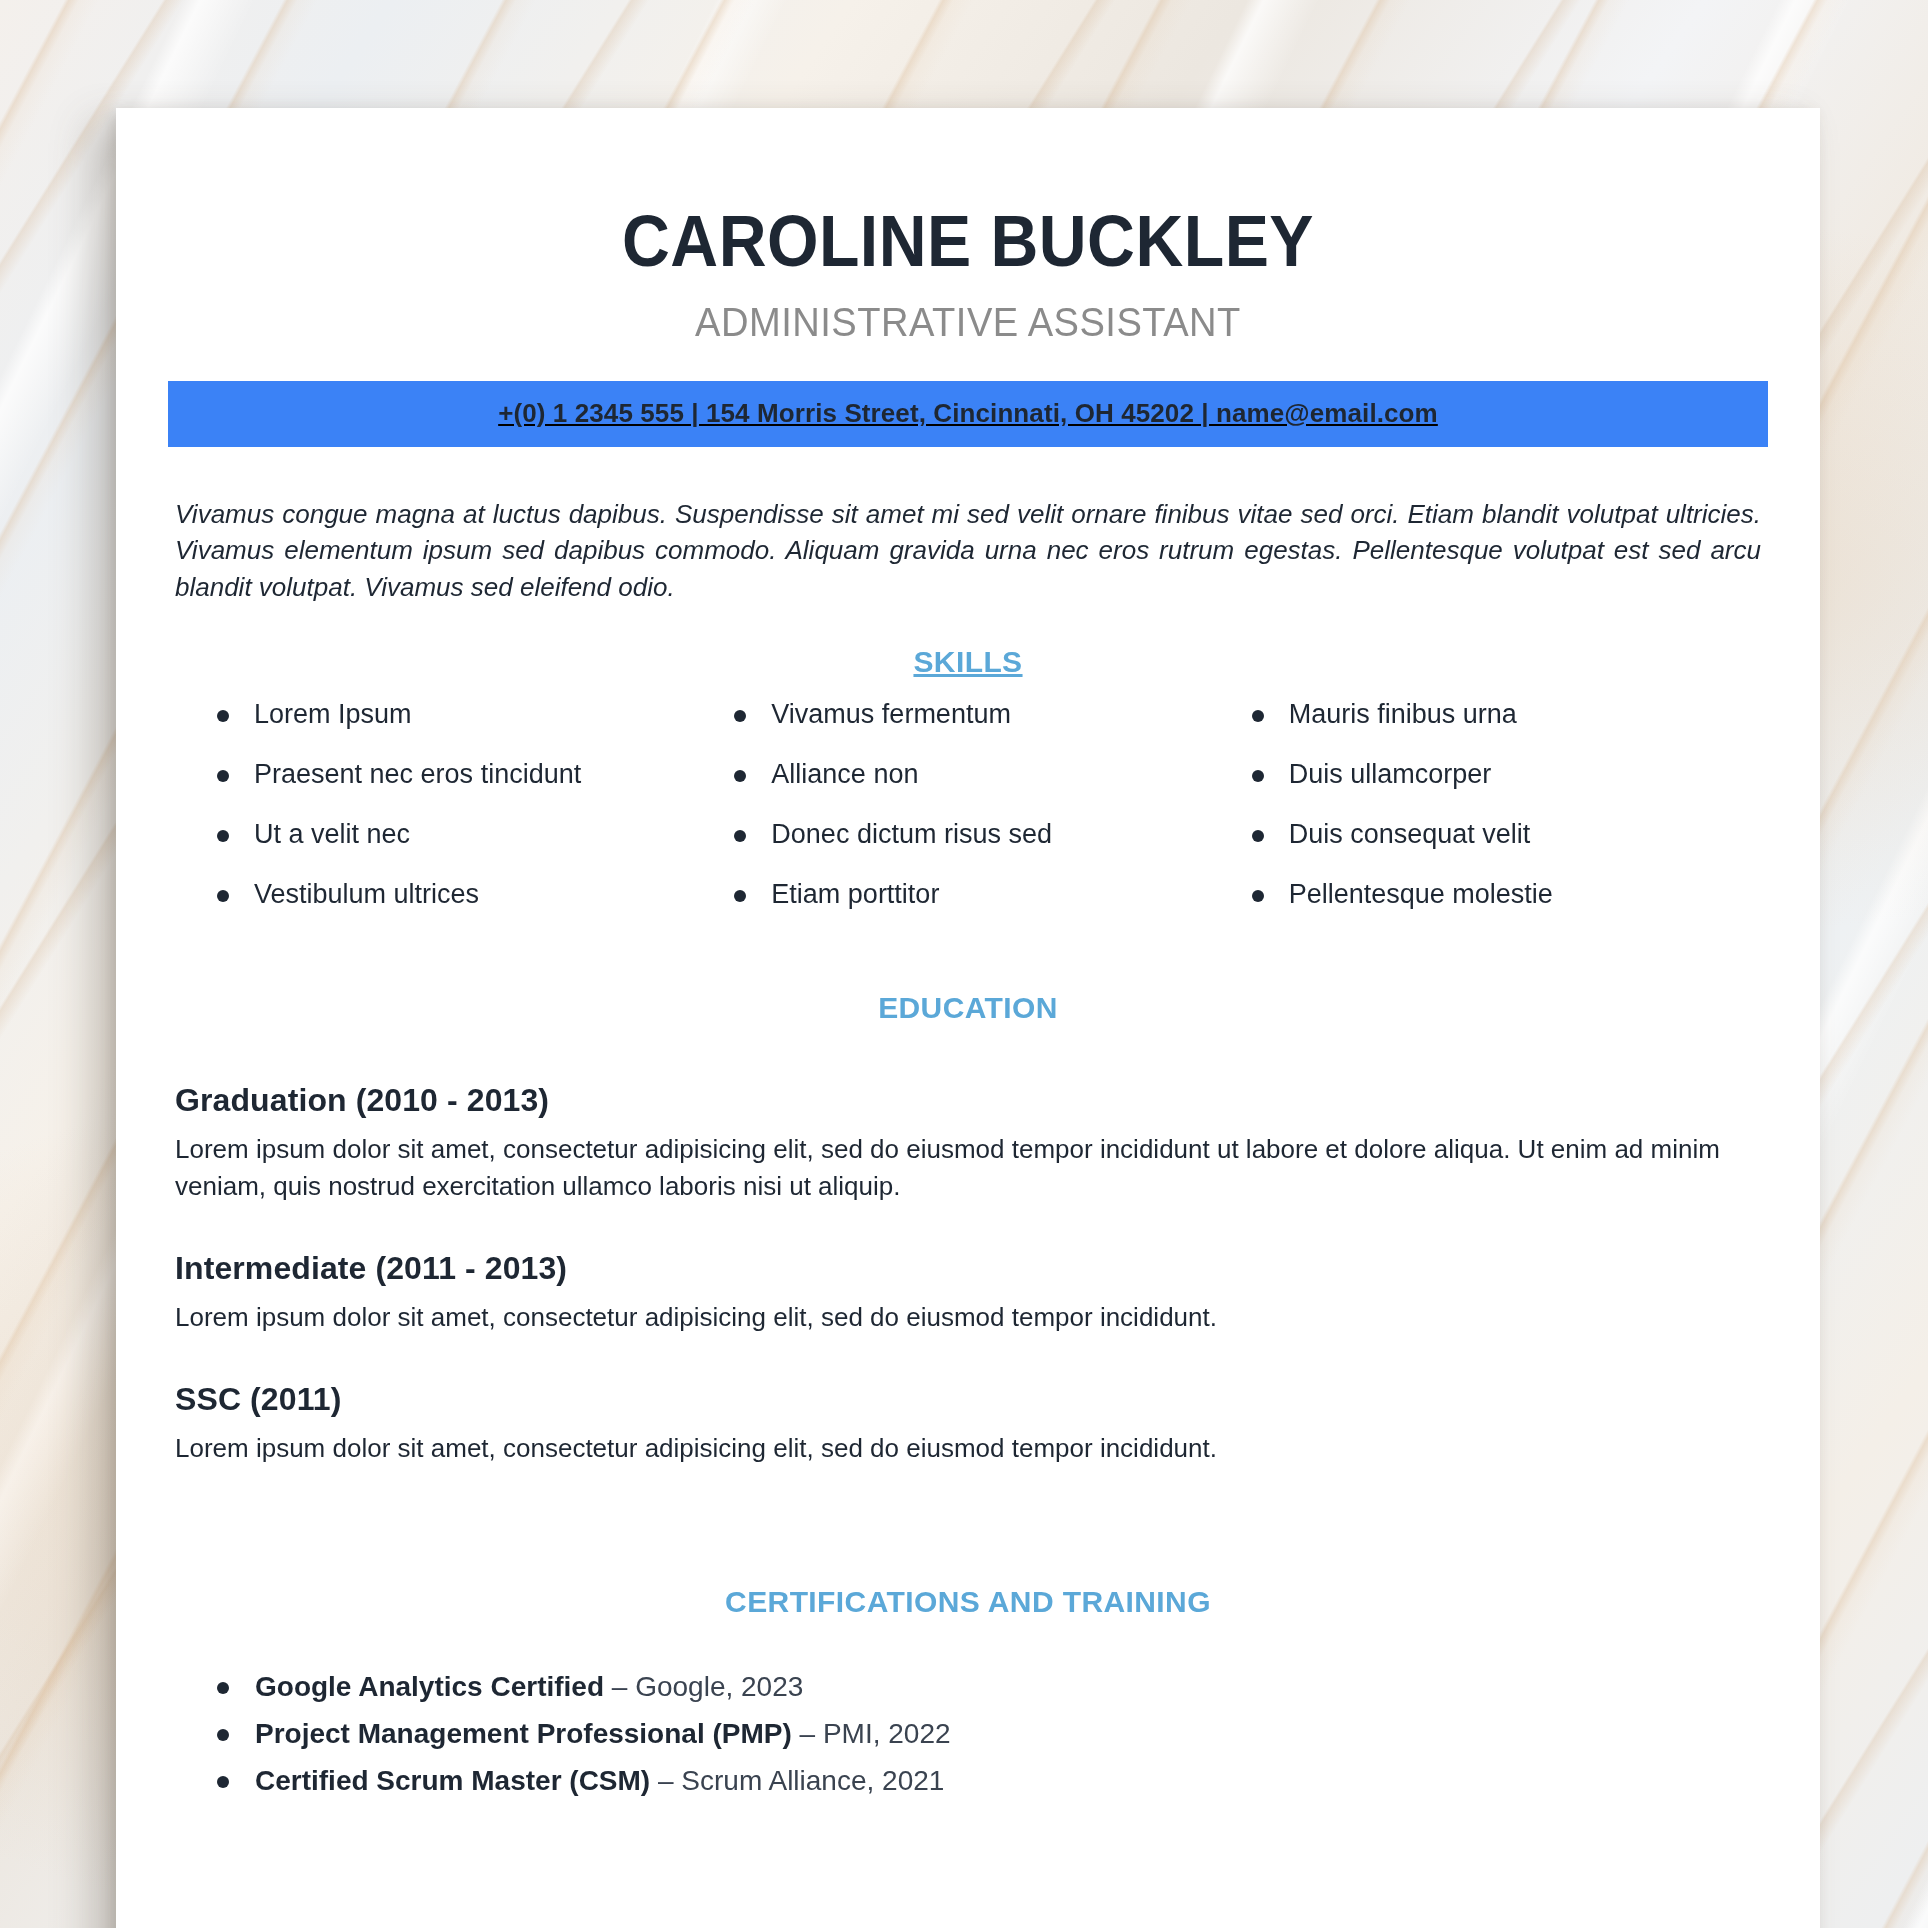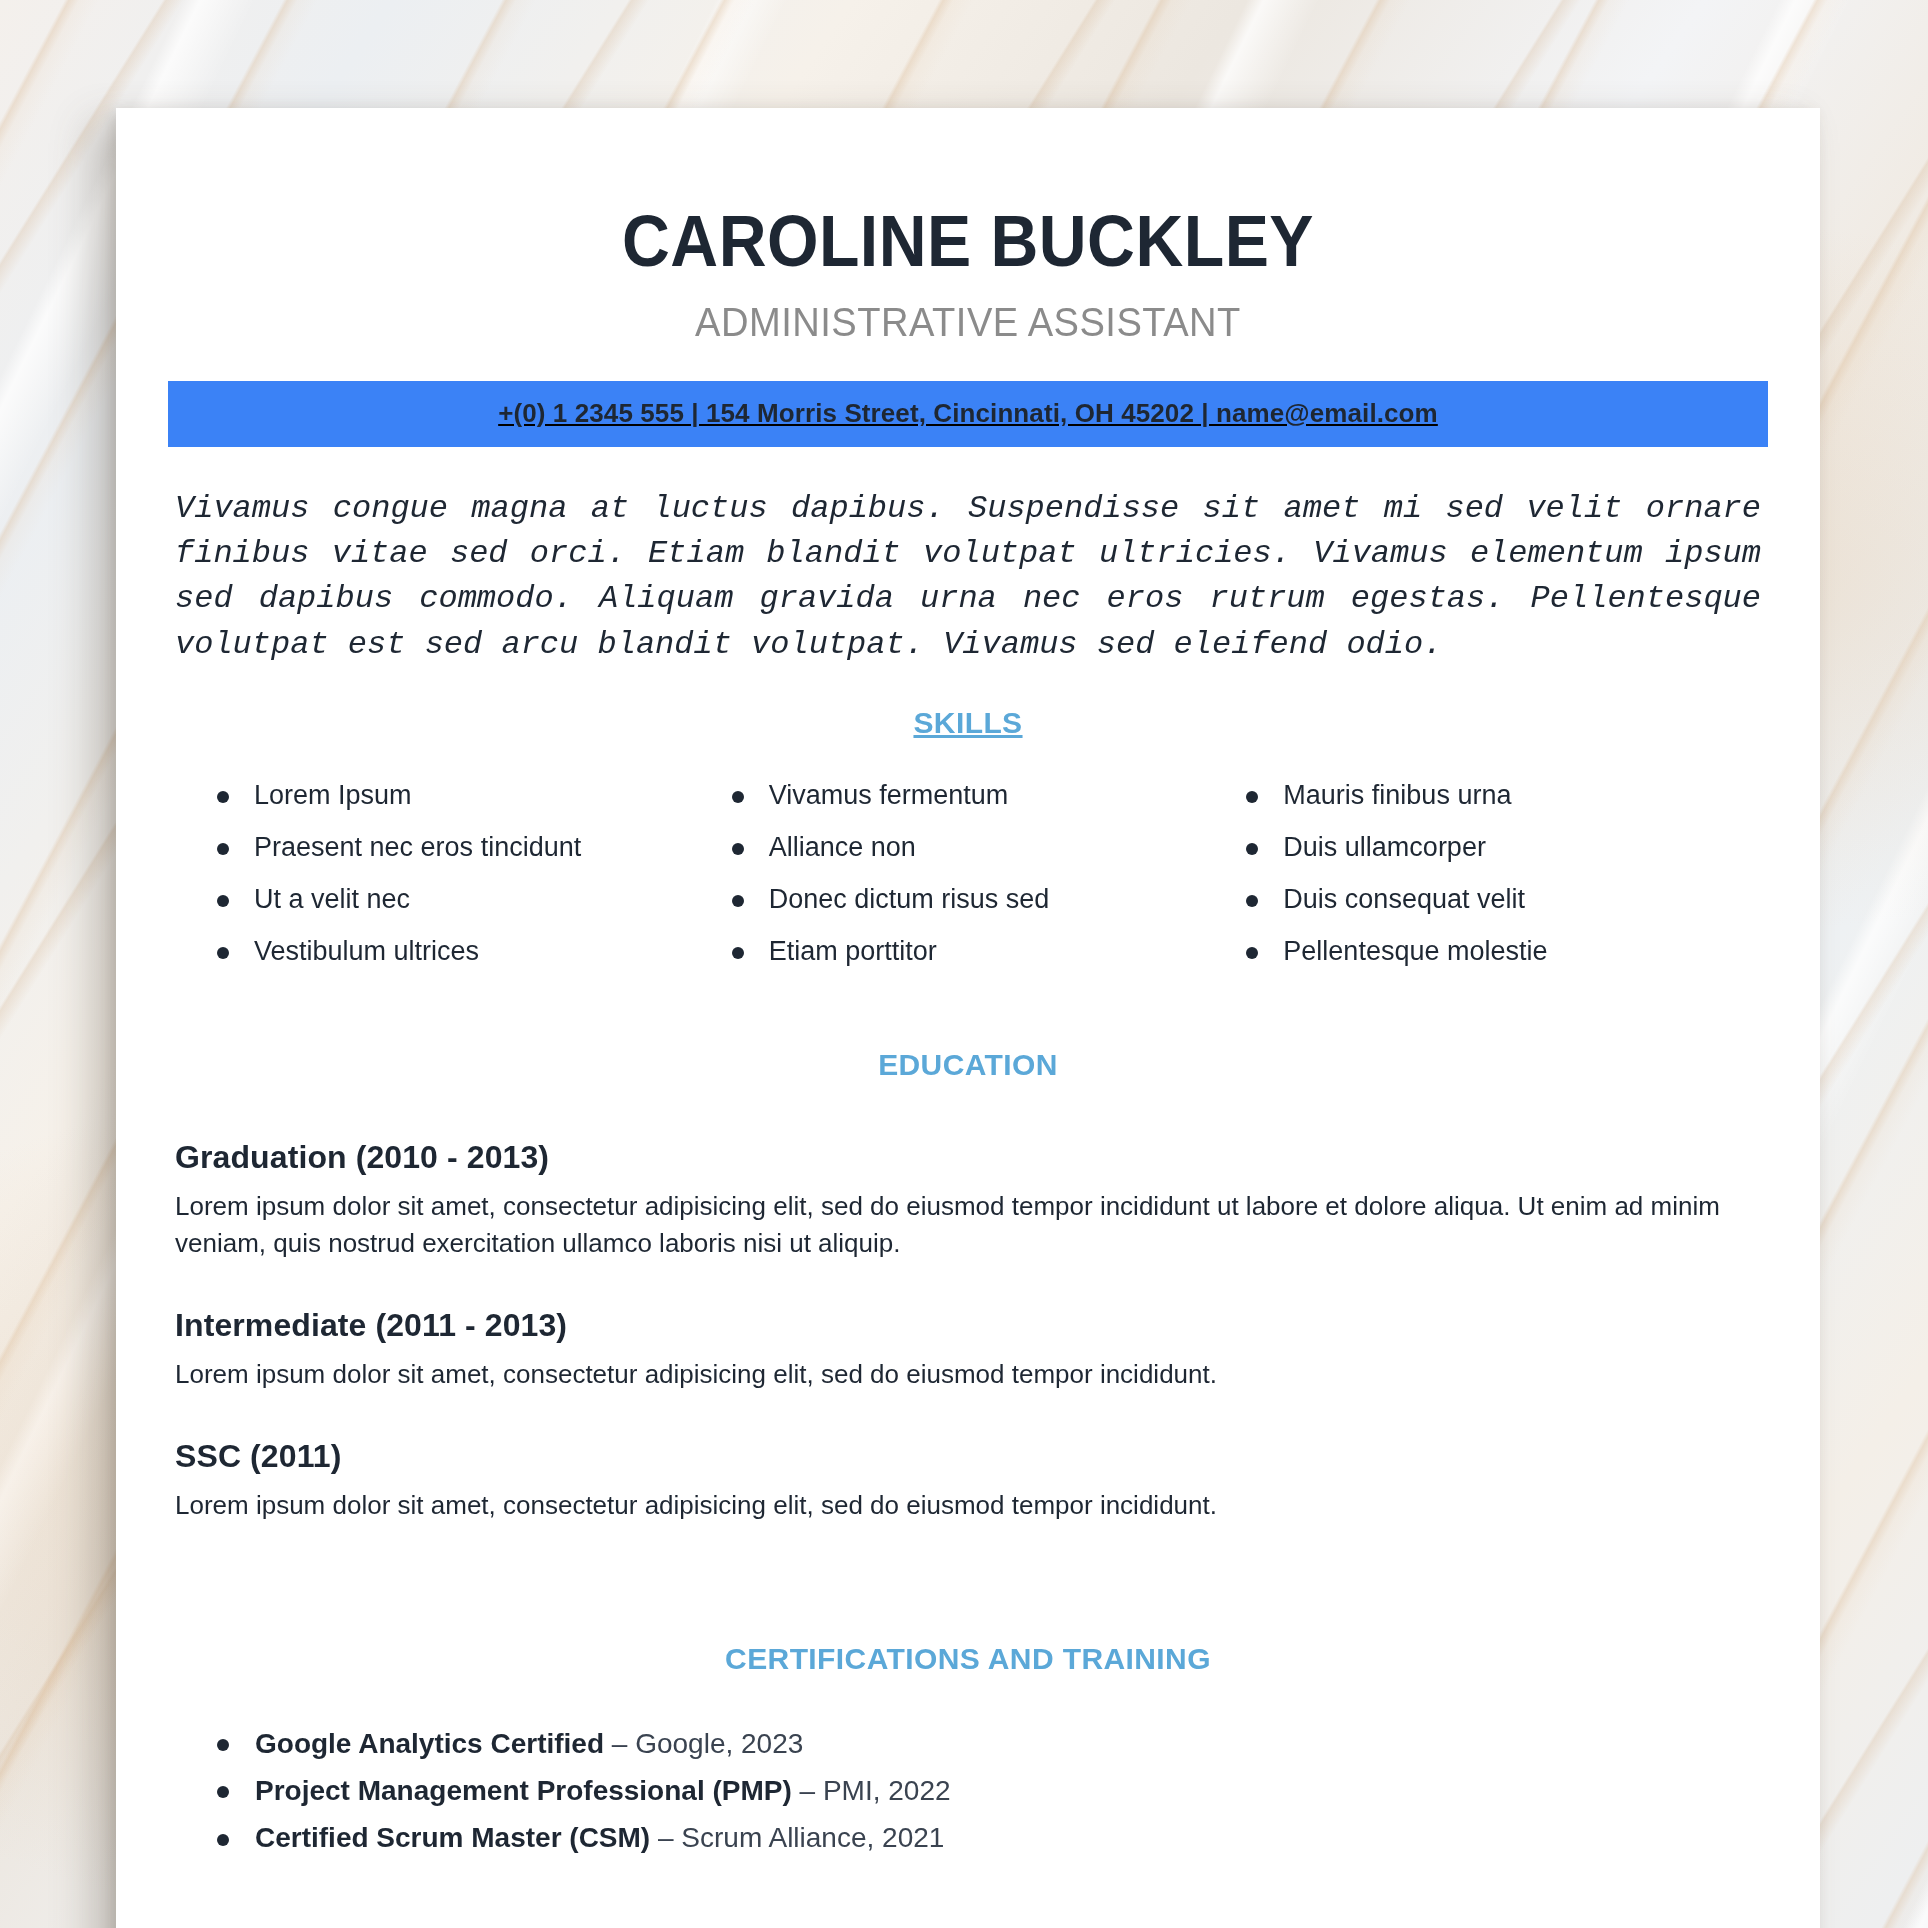--- a/index.html
+++ b/index.html
@@ -106,50 +106,50 @@
   }
   .contact-bar span {
     font-size:26px;
     font-weight:700;
     color:#1e2733;
     letter-spacing:0.1px;
   }
 
   
   .summary {
-    margin-top:39px;
-    font-size:32px;
+    margin-top:49px;
+    font-size:26px;
     font-style:italic;
     line-height:1.42;
     color:#1e2733;
     text-align:justify;
-    font-family:Liberation Mono, monospace;
   }
 
   
   .section-heading {
     text-align:center;
     font-size:30px;
     font-weight:700;
     color:#5ba8d8;
     letter-spacing:0.4px;
   }
   #skills-heading     { margin-top:39px;text-decoration:underline; }
   #education-heading  { margin-top:62px; }
   #certs-heading      { margin-top:118px; }
   #achievements-heading { margin-top:129px; }
 
   
   .skills-grid {
-    margin-top:38px;
+    margin-top:18px;
     display:grid;
     grid-template-columns:1fr 1fr 1fr;
     column-gap:0;
     row-gap:0;
     padding-left:42px;
+    gap:8px;
   }
   .skill-item {
     display:flex;
     align-items:flex-start;
     height:52px;
   }
   .skill-item .dot {
     flex:0 0 auto;
     width:12px; height:12px;
     border-radius:50%;

